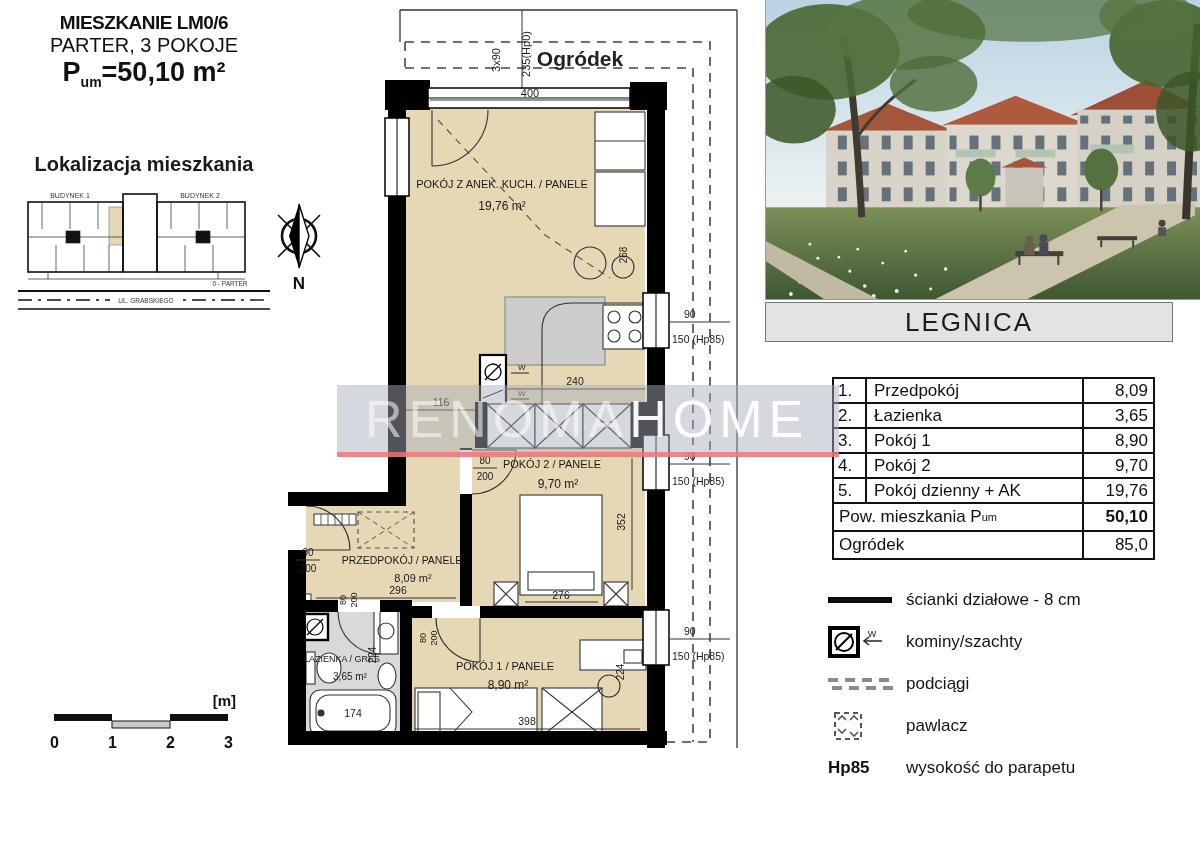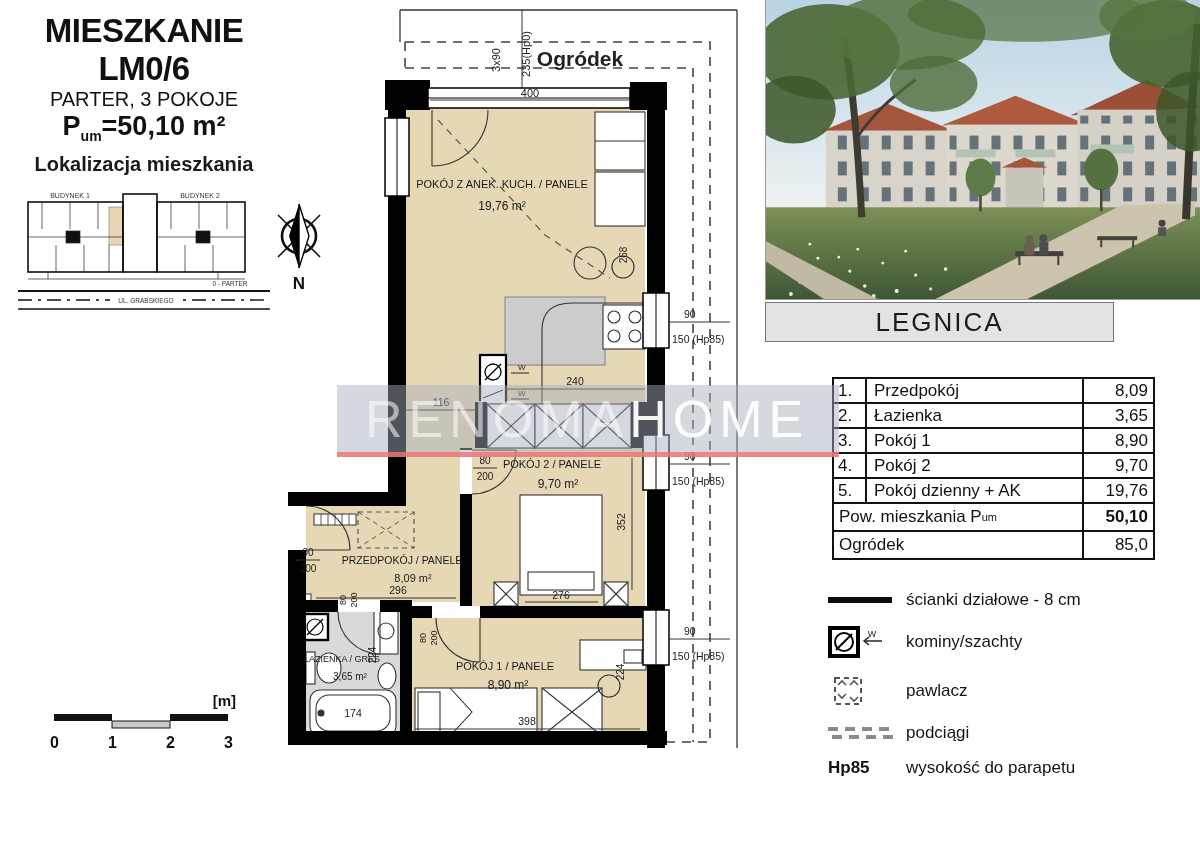--- a/index.html
+++ b/index.html
@@ -2,42 +2,42 @@
 <html><head>
 <meta charset="utf-8">
 <style>
   html,body{margin:0;padding:0;background:#fff;font-family:"Liberation Sans",sans-serif;}
   #stage{position:relative;width:1200px;height:849px;background:#fff;overflow:hidden;color:#111;}
   .abs{position:absolute;}
 
   
   .hdr{left:0;top:12px;width:288px;text-align:center;line-height:1.15;}
   .hdr .l1{font-size:16px;font-weight:bold;}
-  .hdr .l2{font-size:33px;font-weight:bold;letter-spacing:-0.5px;}
+  .hdr .l2{font-size:19px;font-weight:bold;letter-spacing:-0.5px;}
   .hdr .l3{font-size:20px;}
   .hdr .l4{font-size:27px;font-weight:bold;}
   .hdr .l4 sub{font-size:14px;}
 
   .loc-title{left:0;top:153px;width:288px;text-align:center;font-size:20px;font-weight:600;color:#1a1a1a;}
 
   
   .sb-unit{font-size:15px;font-weight:bold;}
   .sb-num{font-size:16px;font-weight:bold;}
 
   
   .wm{left:337px;top:385px;width:502px;height:72px;background:rgba(168,174,186,.48);
       border-bottom:5px solid rgba(240,115,115,.8);display:flex;align-items:center;
       padding-left:28px;box-sizing:border-box;z-index:30;font-weight:normal;
       font-size:52px;letter-spacing:6px;line-height:1;white-space:nowrap;}
   .wm .wm1{color:rgba(255,255,255,.55);}
   .wm .wm2{color:rgba(255,255,255,.95);margin-left:0;}
 
   
   .photo{left:765px;top:0;width:435px;height:300px;border-left:1px solid #9a9a9a;border-bottom:1px solid #9a9a9a;box-sizing:border-box;}
-  .caption{left:765px;top:302px;width:349px;height:40px;background:#e3e3e3;border:1px solid #777;
+  .caption{left:765px;top:302px;width:408px;height:40px;background:#e3e3e3;border:1px solid #777;
            box-sizing:border-box;display:flex;align-items:center;justify-content:center;
            font-size:26px;letter-spacing:2px;color:#1c1c1c;}
 
   .area-table{left:832px;top:377px;width:323px;border:2px solid #111;box-sizing:border-box;font-size:17px;background:#fff;z-index:5;}
   .t-row{display:flex;border-bottom:2px solid #111;height:23px;align-items:center;}
   .t-row:last-child{border-bottom:none;}
   .t-no{width:27px;border-right:2px solid #111;padding-left:4px;align-self:stretch;display:flex;align-items:center;}
   .t-name{flex:1;padding-left:7px;border-right:2px solid #111;align-self:stretch;display:flex;align-items:center;}
   .t-val{width:64px;text-align:right;padding-right:5px;}
   .t-sum{height:26px;}
@@ -495,39 +495,39 @@
           <text x="44" y="12" font-size="9" text-anchor="middle" fill="#222">W</text>
           <line x1="36" y1="16" x2="54" y2="16" stroke="#222" stroke-width="1.5"></line>
           <polyline points="41,12 36,16 41,20" fill="none" stroke="#222" stroke-width="1.5"></polyline>
         </svg>
       </div>
       <div class="lg-txt">kominy/szachty</div>
     </div>
 
     <div class="lg-row">
       <div class="lg-sym">
+        <svg width="66" height="16" viewBox="0 0 66 16">
+          <line x1="0" y1="4" x2="66" y2="4" stroke="#8a8a8a" stroke-width="4" stroke-dasharray="10,7"></line>
+          <line x1="4" y1="12" x2="66" y2="12" stroke="#8a8a8a" stroke-width="4" stroke-dasharray="10,7"></line>
+        </svg>
+      </div>
+      <div class="lg-txt">podciągi</div>
+    </div>
+
+    <div class="lg-row">
+      <div class="lg-sym">
         <svg width="40" height="34" viewBox="0 0 40 34">
           <rect x="7" y="4" width="26" height="26" fill="none" stroke="#555" stroke-width="2" stroke-dasharray="5,4"></rect>
           <polyline points="10,11 14,7 18,11" fill="none" stroke="#555" stroke-width="1.6"></polyline>
           <polyline points="22,23 26,27 30,23" fill="none" stroke="#555" stroke-width="1.6"></polyline>
           <polyline points="10,20 14,24 18,20" fill="none" stroke="#555" stroke-width="1.6"></polyline>
           <polyline points="22,11 26,7 30,11" fill="none" stroke="#555" stroke-width="1.6"></polyline>
         </svg>
       </div>
       <div class="lg-txt">pawlacz</div>
-    </div>
-
-    <div class="lg-row">
-      <div class="lg-sym">
-        <svg width="66" height="16" viewBox="0 0 66 16">
-          <line x1="0" y1="4" x2="66" y2="4" stroke="#8a8a8a" stroke-width="4" stroke-dasharray="10,7"></line>
-          <line x1="4" y1="12" x2="66" y2="12" stroke="#8a8a8a" stroke-width="4" stroke-dasharray="10,7"></line>
-        </svg>
-      </div>
-      <div class="lg-txt">podciągi</div>
     </div>
 
     <div class="lg-row">
       <div class="sym-hp">Hp85</div>
       <div class="lg-txt">wysokość do parapetu</div>
     </div>
   </div>
 
   <div class="abs" style="left:40px;top:692px;width:200px;height:70px;">
     <div class="abs sb-unit" style="right:4px;top:0;">[m]</div>

